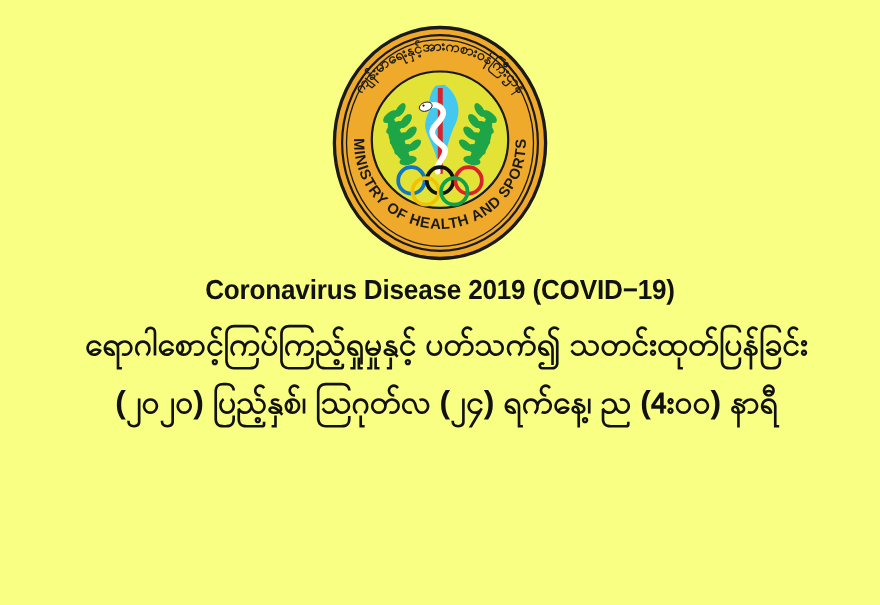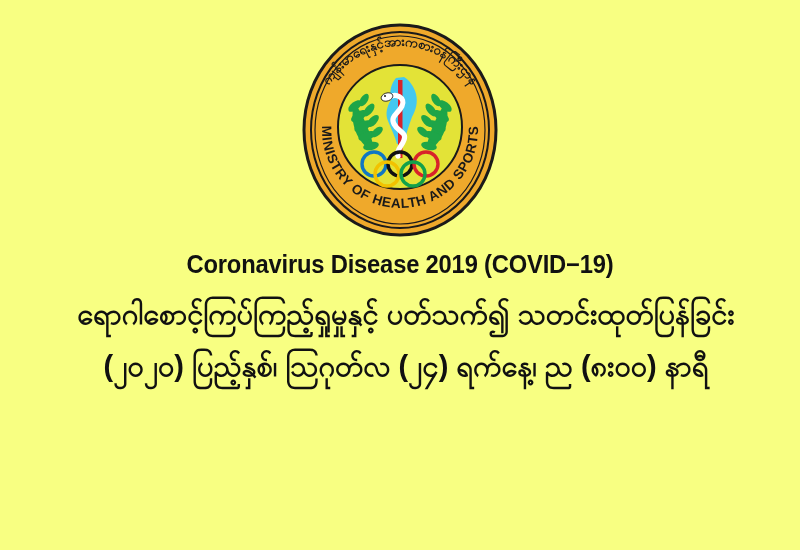--- a/index.html
+++ b/index.html
@@ -131,16 +131,16 @@
         <circle cx="134" cy="142" r="12" stroke="#D8232A"></circle>
         <circle cx="95" cy="152" r="12" stroke="#F2C200"></circle>
         <circle cx="121" cy="152" r="12" stroke="#12A14B"></circle>
       </g>
     </svg>
   </div>
 
   <div id="text-block">
     <div class="line-en">Coronavirus Disease 2019 (COVID−19)</div>
     <div class="line-mm">ရောဂါစောင့်ကြပ်ကြည့်ရှုမှုနှင့် ပတ်သက်၍ သတင်းထုတ်ပြန်ခြင်း</div>
-    <div class="line-mm l3">(၂၀၂၀) ပြည့်နှစ်၊ သြဂုတ်လ (၂၄) ရက်နေ့၊ ည (၈း၀၀) နာရီ</div>
+    <div class="line-mm l3">(၂၀၂၀) ပြည့်နှစ်၊ သြဂုတ်လ (၂၄) ရက်နေ့၊ ည (4း၀၀) နာရီ</div>
   </div>
 
 </div>
 
 </body></html>

